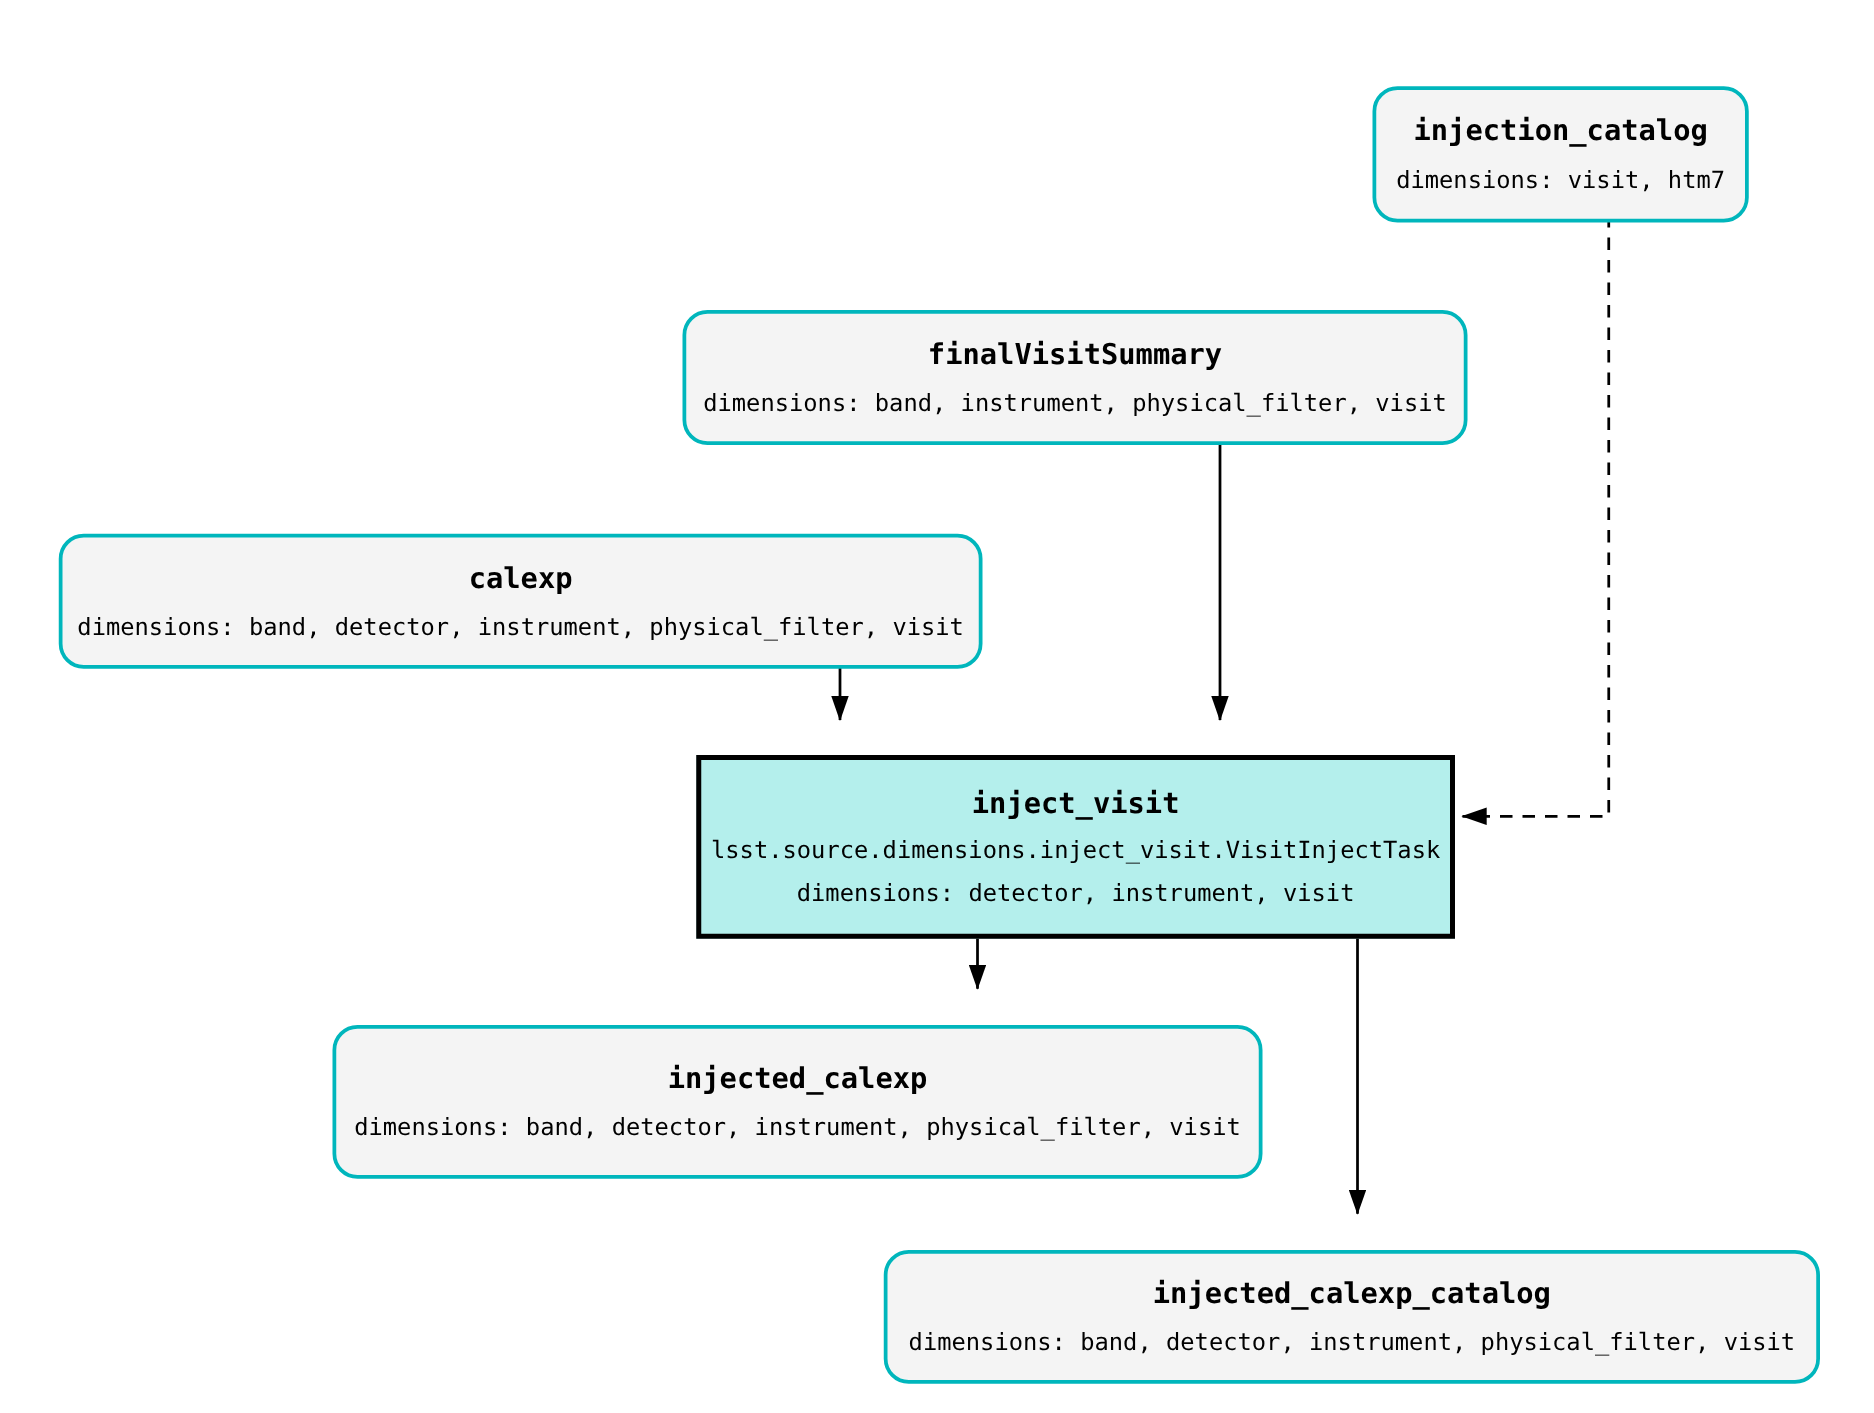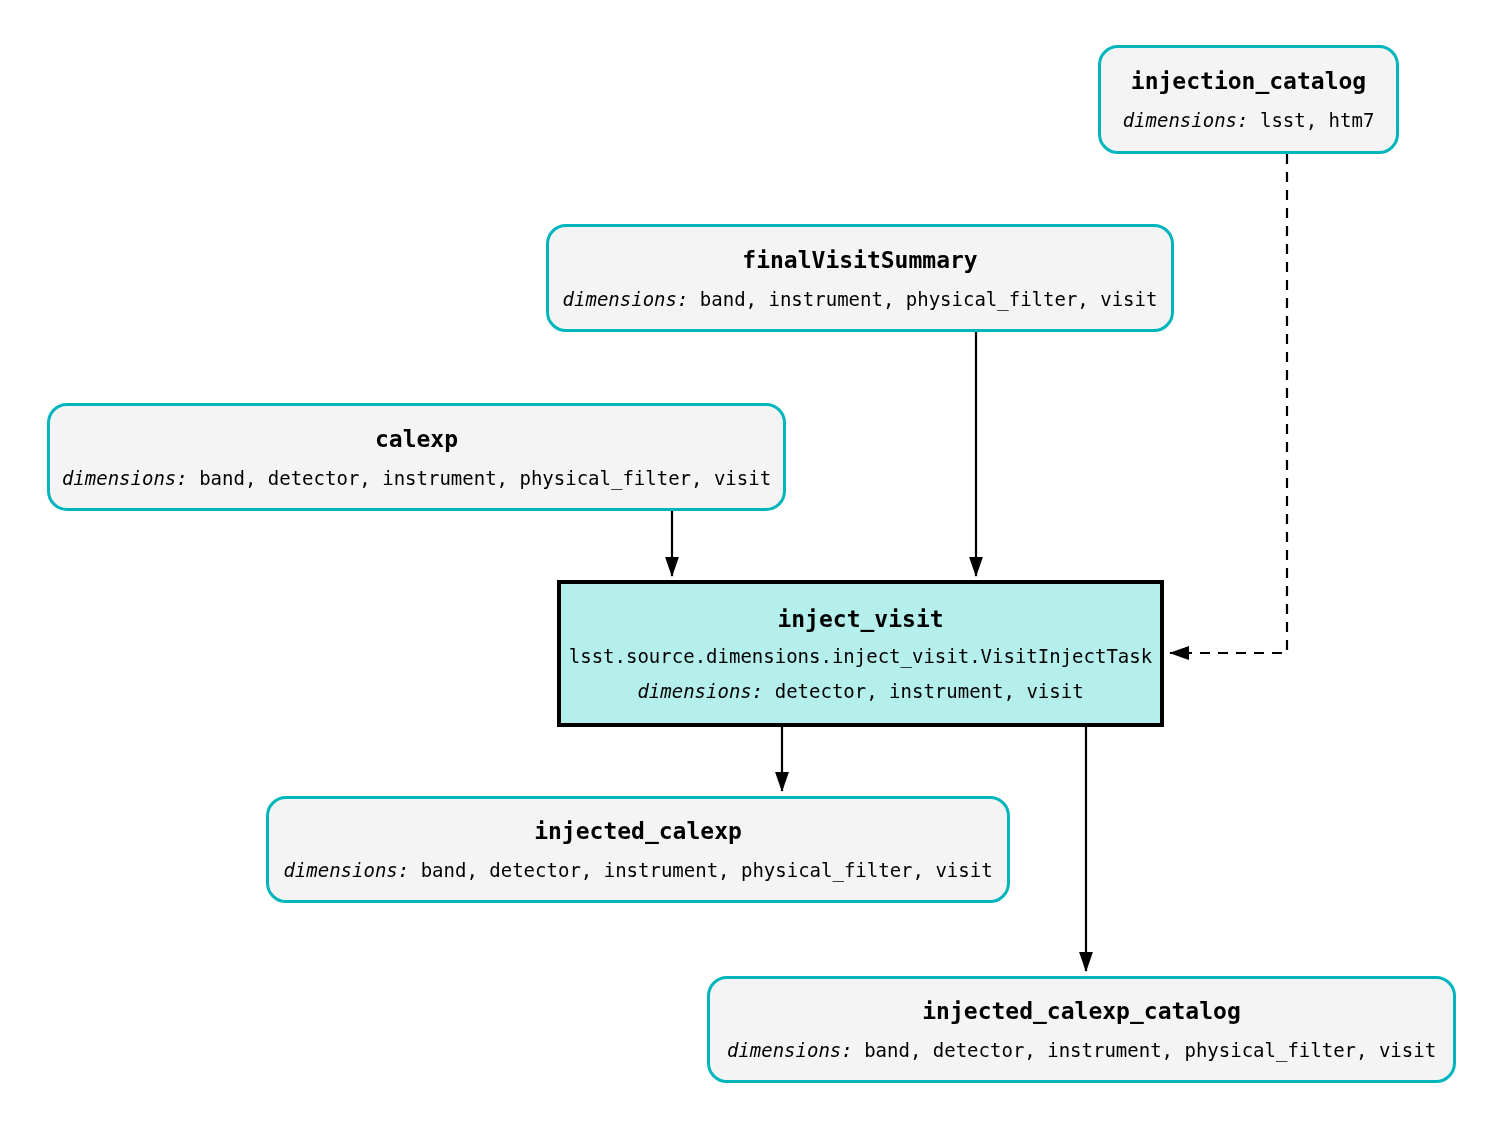--- a/index.html
+++ b/index.html
@@ -27,20 +27,21 @@
   .node {
     position: absolute;
     box-sizing: border-box;
     display: flex;
     flex-direction: column;
     align-items: center;
     justify-content: center;
     gap: 15px;
     text-align: center;
     white-space: nowrap;
+    margin-top: 24px;
   }
   .node.dataset {
     background: #f4f4f4;
     border: 3.5px solid #00b6bc;
     border-radius: 20px;
   }
   .node.task {
     background: #b4efec;
     border: 4px solid #000000;
     border-radius: 0;
@@ -53,21 +54,20 @@
   }
   .node-class {
     font-size: 19px;
     line-height: 22px;
   }
   .node-dims {
     font-size: 19px;
     line-height: 22px;
   }
   .dims-label {
-    font-style: italic;
   }
   .edge {
     stroke: #000000;
     stroke-width: 2.2;
     fill: none;
   }
   .edge.dashed {
     stroke-dasharray: 10 8;
   }
 </style>
@@ -86,21 +86,21 @@
     <path class="edge" d="M 976 332 L 976 576" marker-end="url(#arrowhead)"></path>
     <path class="edge dashed" d="M 1287 154 L 1287 653 L 1170 653" marker-end="url(#arrowhead)"></path>
     <path class="edge" d="M 782 727 L 782 791" marker-end="url(#arrowhead)"></path>
     <path class="edge" d="M 1086 727 L 1086 971" marker-end="url(#arrowhead)"></path>
   </svg>
 
   <div class="node dataset" style="left:1098px; top:45px; width:301px; height:109px;">
     <div class="node-title">injection_catalog</div>
     <div class="node-dims">
       <span class="dims-label">dimensions:</span>
-      <span class="dims-values">lsst, htm7</span>
+      <span class="dims-values">visit, htm7</span>
     </div>
   </div>
 
   <div class="node dataset" style="left:546px; top:224px; width:628px; height:108px;">
     <div class="node-title">finalVisitSummary</div>
     <div class="node-dims">
       <span class="dims-label">dimensions:</span>
       <span class="dims-values">band, instrument, physical_filter, visit</span>
     </div>
   </div>
@@ -115,21 +115,21 @@
 
   <div class="node task" style="left:557px; top:580px; width:607px; height:147px;">
     <div class="node-title">inject_visit</div>
     <div class="node-class">lsst.source.dimensions.inject_visit.VisitInjectTask</div>
     <div class="node-dims">
       <span class="dims-label">dimensions:</span>
       <span class="dims-values">detector, instrument, visit</span>
     </div>
   </div>
 
-  <div class="node dataset" style="left:266px; top:796px; width:744px; height:107px;">
+  <div class="node dataset" style="left:266px; top:796px; width:744px; height:123px;">
     <div class="node-title">injected_calexp</div>
     <div class="node-dims">
       <span class="dims-label">dimensions:</span>
       <span class="dims-values">band, detector, instrument, physical_filter, visit</span>
     </div>
   </div>
 
   <div class="node dataset" style="left:707px; top:976px; width:749px; height:107px;align-items:center;">
     <div class="node-title">injected_calexp_catalog</div>
     <div class="node-dims">

